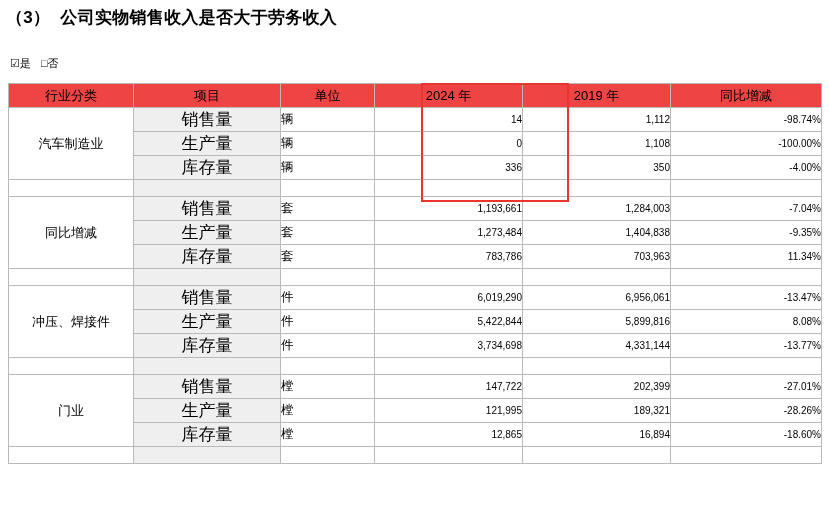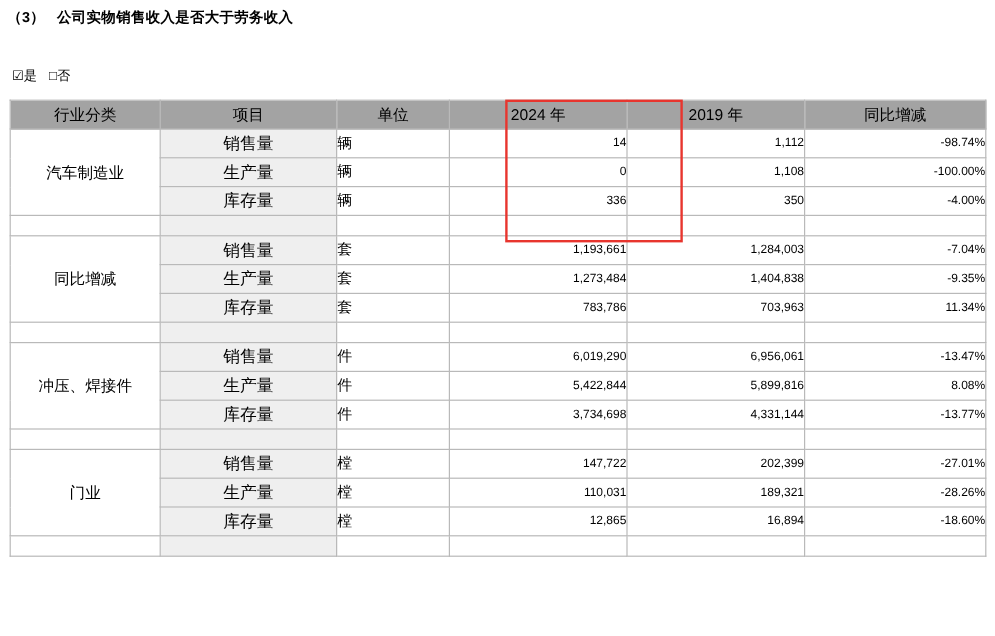--- a/index.html
+++ b/index.html
@@ -18,21 +18,21 @@
   .page {
     position: relative;
     width: 829px;
     height: 530px;
     box-sizing: border-box;
   }
   .heading {
     position: absolute;
     left: 6px;
     top: 6px;
-    font-size: 12px;
+    font-size: 17px;
     font-weight: bold;
     letter-spacing: 0.3px;
     white-space: nowrap;
   }
   .heading .num {
     margin-right: 10px;
   }
   .choices {
     position: absolute;
     left: 10px;
@@ -55,21 +55,21 @@
     table-layout: fixed;
     font-size: 12.5px;
   }
   table.data td, table.data th {
     border: 1px solid #b9b9b9;
     padding: 0;
     height: 24px;
     box-sizing: border-box;
   }
   thead th {
-    background: #a3a3a3;
+    background: #ef4444;
     font-weight: normal;
     text-align: center;
     font-size: 13px;
     height: 27px;
   }
   .c-cat { width: 125px; }
   .c-item { width: 147px; }
   .c-unit { width: 94px; }
   .c-y1 { width: 148px; }
   .c-y2 { width: 148px; }
@@ -77,21 +77,21 @@
 
   td.cat {
     text-align: center;
     padding-left: 10px;
     vertical-align: middle;
     font-size: 13px;
   }
   td.item {
     background: #efefef;
     text-align: center;
-    font-size: 14px;
+    font-size: 17px;
   }
   td.unit {
     text-align: left;
     padding-left: 12px;
     font-size: 12.5px;
   }
   td.num {
     text-align: right;
     padding-right: 14px;
     font-size: 10px;
@@ -244,21 +244,21 @@
           <td class="cat" rowspan="3">门业</td>
           <td class="item">销售量</td>
           <td class="unit">樘</td>
           <td class="num">147,722</td>
           <td class="num">202,399</td>
           <td class="num">-27.01%</td>
         </tr>
         <tr>
           <td class="item">生产量</td>
           <td class="unit">樘</td>
-          <td class="num">110,031</td>
+          <td class="num">121,995</td>
           <td class="num">189,321</td>
           <td class="num">-28.26%</td>
         </tr>
         <tr>
           <td class="item">库存量</td>
           <td class="unit">樘</td>
           <td class="num">12,865</td>
           <td class="num">16,894</td>
           <td class="num">-18.60%</td>
         </tr>

